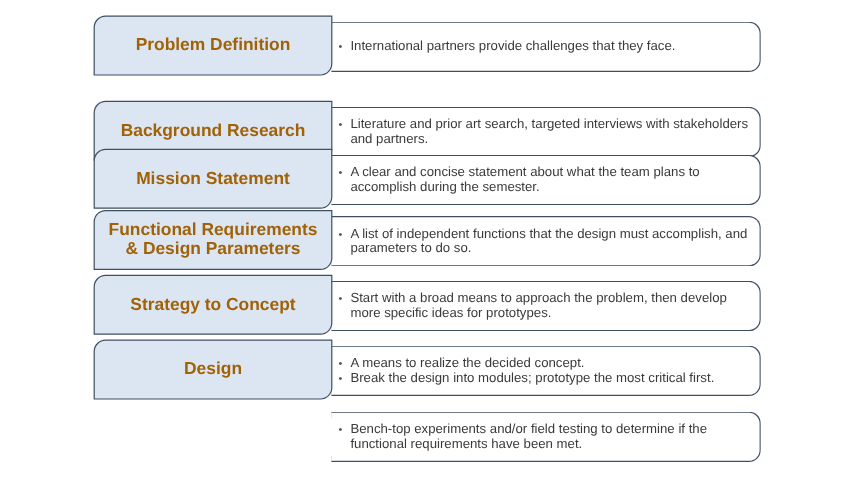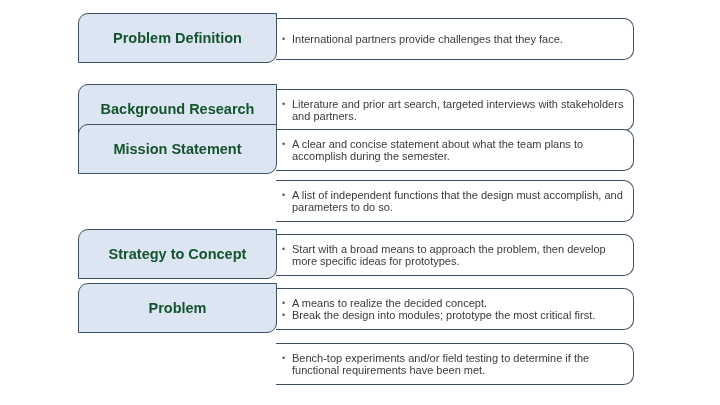--- a/index.html
+++ b/index.html
@@ -35,21 +35,21 @@
       display: flex;
       align-items: center;
       justify-content: center;
       text-align: center;
       z-index: 2;
     }
     .stage-label {
       font-weight: bold;
       font-size: 14.5px;
       line-height: 16px;
-      color: #14532d;
+      color: #a16207;
       white-space: pre-line;
     }
     .desc-box {
       position: absolute;
       left: 198px;
       top: 5px;
       width: 358px;
       height: 42px;
       background: #ffffff;
       border: 1px solid #3f4f62;
@@ -116,20 +116,24 @@
     </div>
     <div class="desc-box">
       <div class="bullet-item">
         <span class="bullet-dot">•</span>
         <span class="bullet-text">A clear and concise statement about what the team plans to accomplish during the semester.</span>
       </div>
     </div>
   </div>
 
   <div class="row" style="top:175px;">
+    <div class="stage-box">
+      <span class="stage-label">Functional Requirements
+&amp; Design Parameters</span>
+    </div>
     <div class="desc-box">
       <div class="bullet-item">
         <span class="bullet-dot">•</span>
         <span class="bullet-text">A list of independent functions that the design must accomplish, and parameters to do so.</span>
       </div>
     </div>
   </div>
 
   <div class="row" style="top:229px;padding-left:28px;">
     <div class="stage-box">
@@ -138,21 +142,21 @@
     <div class="desc-box">
       <div class="bullet-item">
         <span class="bullet-dot">•</span>
         <span class="bullet-text">Start with a broad means to approach the problem, then develop more specific ideas for prototypes.</span>
       </div>
     </div>
   </div>
 
   <div class="row" style="top:283px;">
     <div class="stage-box">
-      <span class="stage-label">Problem</span>
+      <span class="stage-label">Design</span>
     </div>
     <div class="desc-box">
       <div class="bullet-item">
         <span class="bullet-dot">•</span>
         <span class="bullet-text">A means to realize the decided concept.</span>
       </div>
       <div class="bullet-item">
         <span class="bullet-dot">•</span>
         <span class="bullet-text">Break the design into modules; prototype the most critical first.</span>
       </div>

